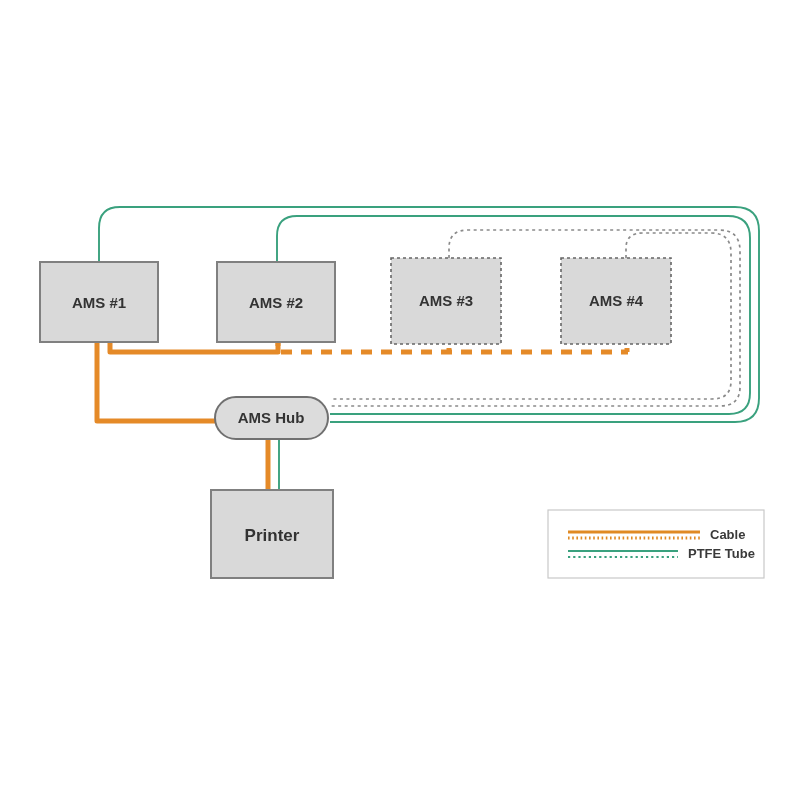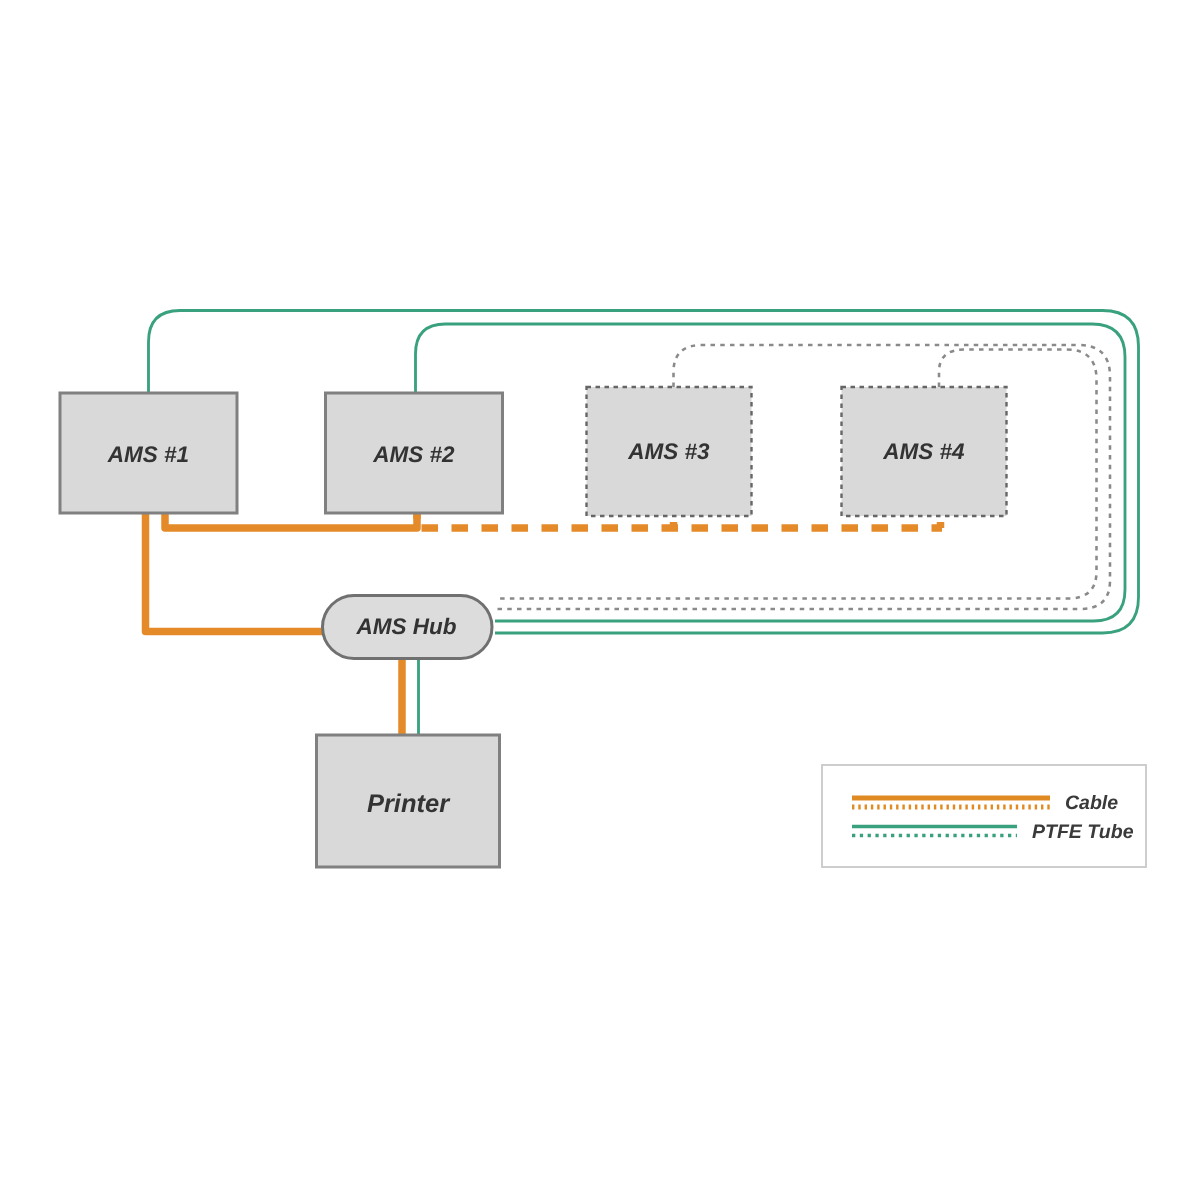--- a/index.html
+++ b/index.html
@@ -12,21 +12,20 @@
     width: 800px;
     height: 800px;
     font-family: "Liberation Sans", sans-serif;
     overflow: hidden;
   }
   #diagram-root {
     position: relative;
     width: 800px;
     height: 800px;
     background: #ffffff;
-    font-style: italic;
   }
   svg.canvas {
     position: absolute;
     top: 0;
     left: 0;
     width: 800px;
     height: 800px;
   }
   .node-label {
     font-family: "Liberation Sans", sans-serif;

